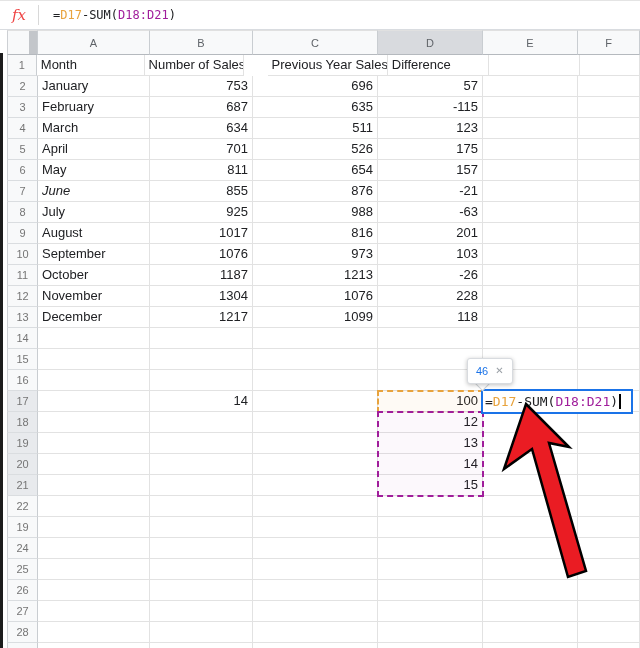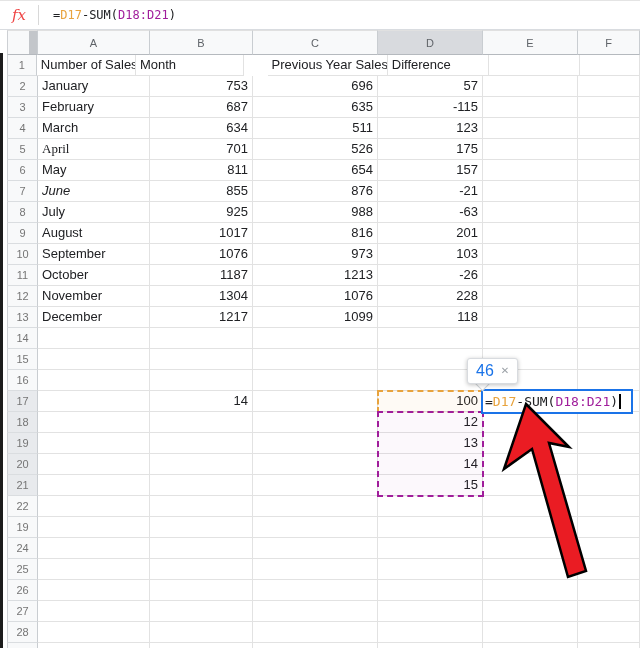--- a/index.html
+++ b/index.html
@@ -113,21 +113,21 @@
   .seg-default{color:#202124;}
 
   .result-tooltip{
     position:absolute;left:467px;top:358px;height:26px;
     box-sizing:border-box;background:#fff;
     border:1px solid #d8dbdf;border-radius:3px;
     box-shadow:0 1px 4px rgba(0,0,0,0.25);
     display:flex;align-items:center;gap:7px;
     padding:0 8px;z-index:31;
   }
-  .tooltip-value{font-size:16px;color:#1a73e8;}
+  .tooltip-value{font-size:11px;color:#1a73e8;}
   .tooltip-close{font-size:10px;color:#9aa0a6;cursor:pointer;line-height:10px;}
   .tooltip-pointer{
     position:absolute;left:477px;top:378px;width:10px;height:10px;
     background:#fff;transform:rotate(45deg);
     border-right:1px solid #cfd3d7;border-bottom:1px solid #cfd3d7;
     z-index:30;
   }
 
   .arrow-svg{position:absolute;left:440px;top:395px;width:200px;height:200px;z-index:40;pointer-events:none;}
 
@@ -153,22 +153,22 @@
     <div class="col-header" style="width: 103px;">B</div>
     <div class="col-header" style="width: 125px;">C</div>
     <div class="col-header hl" style="width: 105px;">D</div>
     <div class="col-header" style="width: 95px;">E</div>
     <div class="col-header" style="width: 62px;">F</div>
   </div>
 
 <div class="sheet-rows" id="sheet-rows">
     <div class="sheet-row">
       <div class="row-header">1</div>
+      <div class="cell" style="width: 112px;">Month</div>
       <div class="cell" style="width: 103px;">Number of Sales</div>
-      <div class="cell" style="width: 112px;">Month</div>
       <div class="cell" style="width: 125px; margin-left: 24px;">Previous Year Sales</div>
       <div class="cell" style="width: 105px;">Difference</div>
       <div class="cell" style="width: 95px;"></div>
       <div class="cell" style="width: 62px;"></div>
     </div>
     <div class="sheet-row">
       <div class="row-header">2</div>
       <div class="cell" style="width: 112px;">January</div>
       <div class="cell num" style="width: 103px;">753</div>
       <div class="cell num" style="width: 125px;">696</div>
@@ -189,21 +189,21 @@
       <div class="row-header">4</div>
       <div class="cell" style="width: 112px;">March</div>
       <div class="cell num" style="width: 103px;">634</div>
       <div class="cell num" style="width: 125px;">511</div>
       <div class="cell num" style="width: 105px;">123</div>
       <div class="cell" style="width: 95px;"></div>
       <div class="cell" style="width: 62px;"></div>
     </div>
     <div class="sheet-row">
       <div class="row-header">5</div>
-      <div class="cell" style="width: 112px; font-family: Liberation Serif, serif;">April</div>
+      <div class="cell" style="width: 112px;">April</div>
       <div class="cell num" style="width: 103px;">701</div>
       <div class="cell num" style="width: 125px;">526</div>
       <div class="cell num" style="width: 105px;">175</div>
       <div class="cell" style="width: 95px;"></div>
       <div class="cell" style="width: 62px;"></div>
     </div>
     <div class="sheet-row">
       <div class="row-header">6</div>
       <div class="cell" style="width: 112px;">May</div>
       <div class="cell num" style="width: 103px;">811</div>

